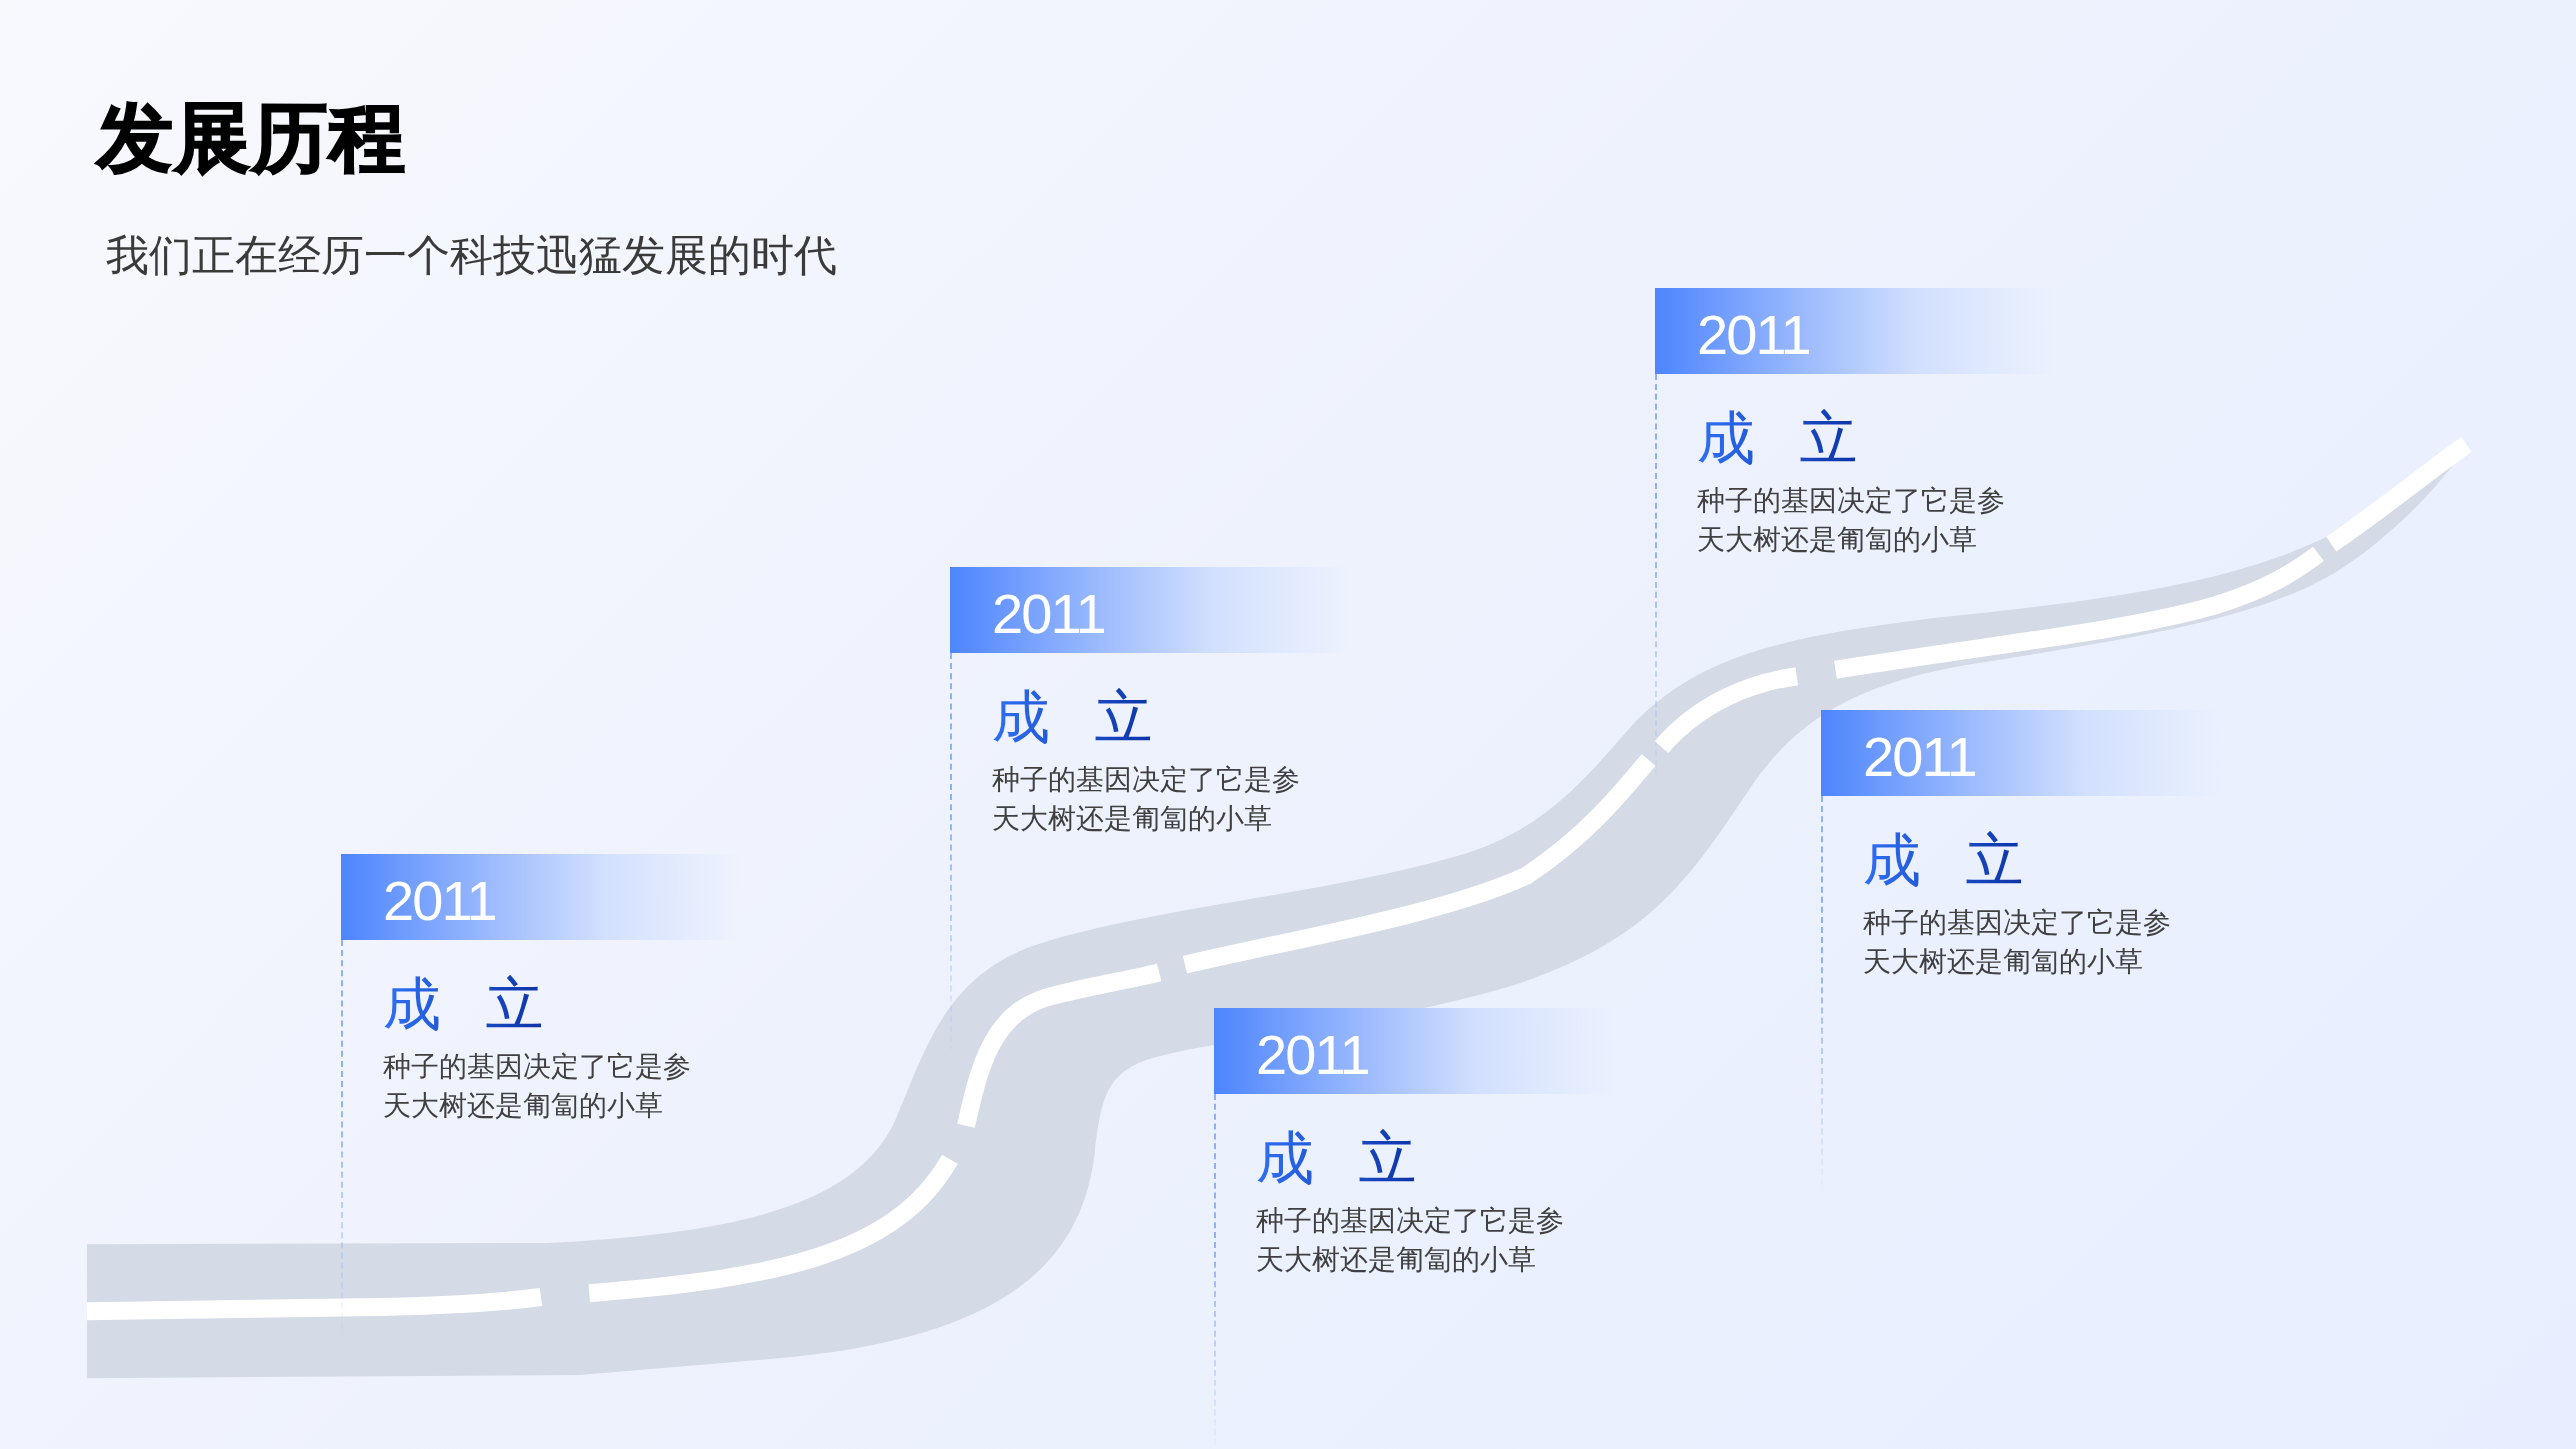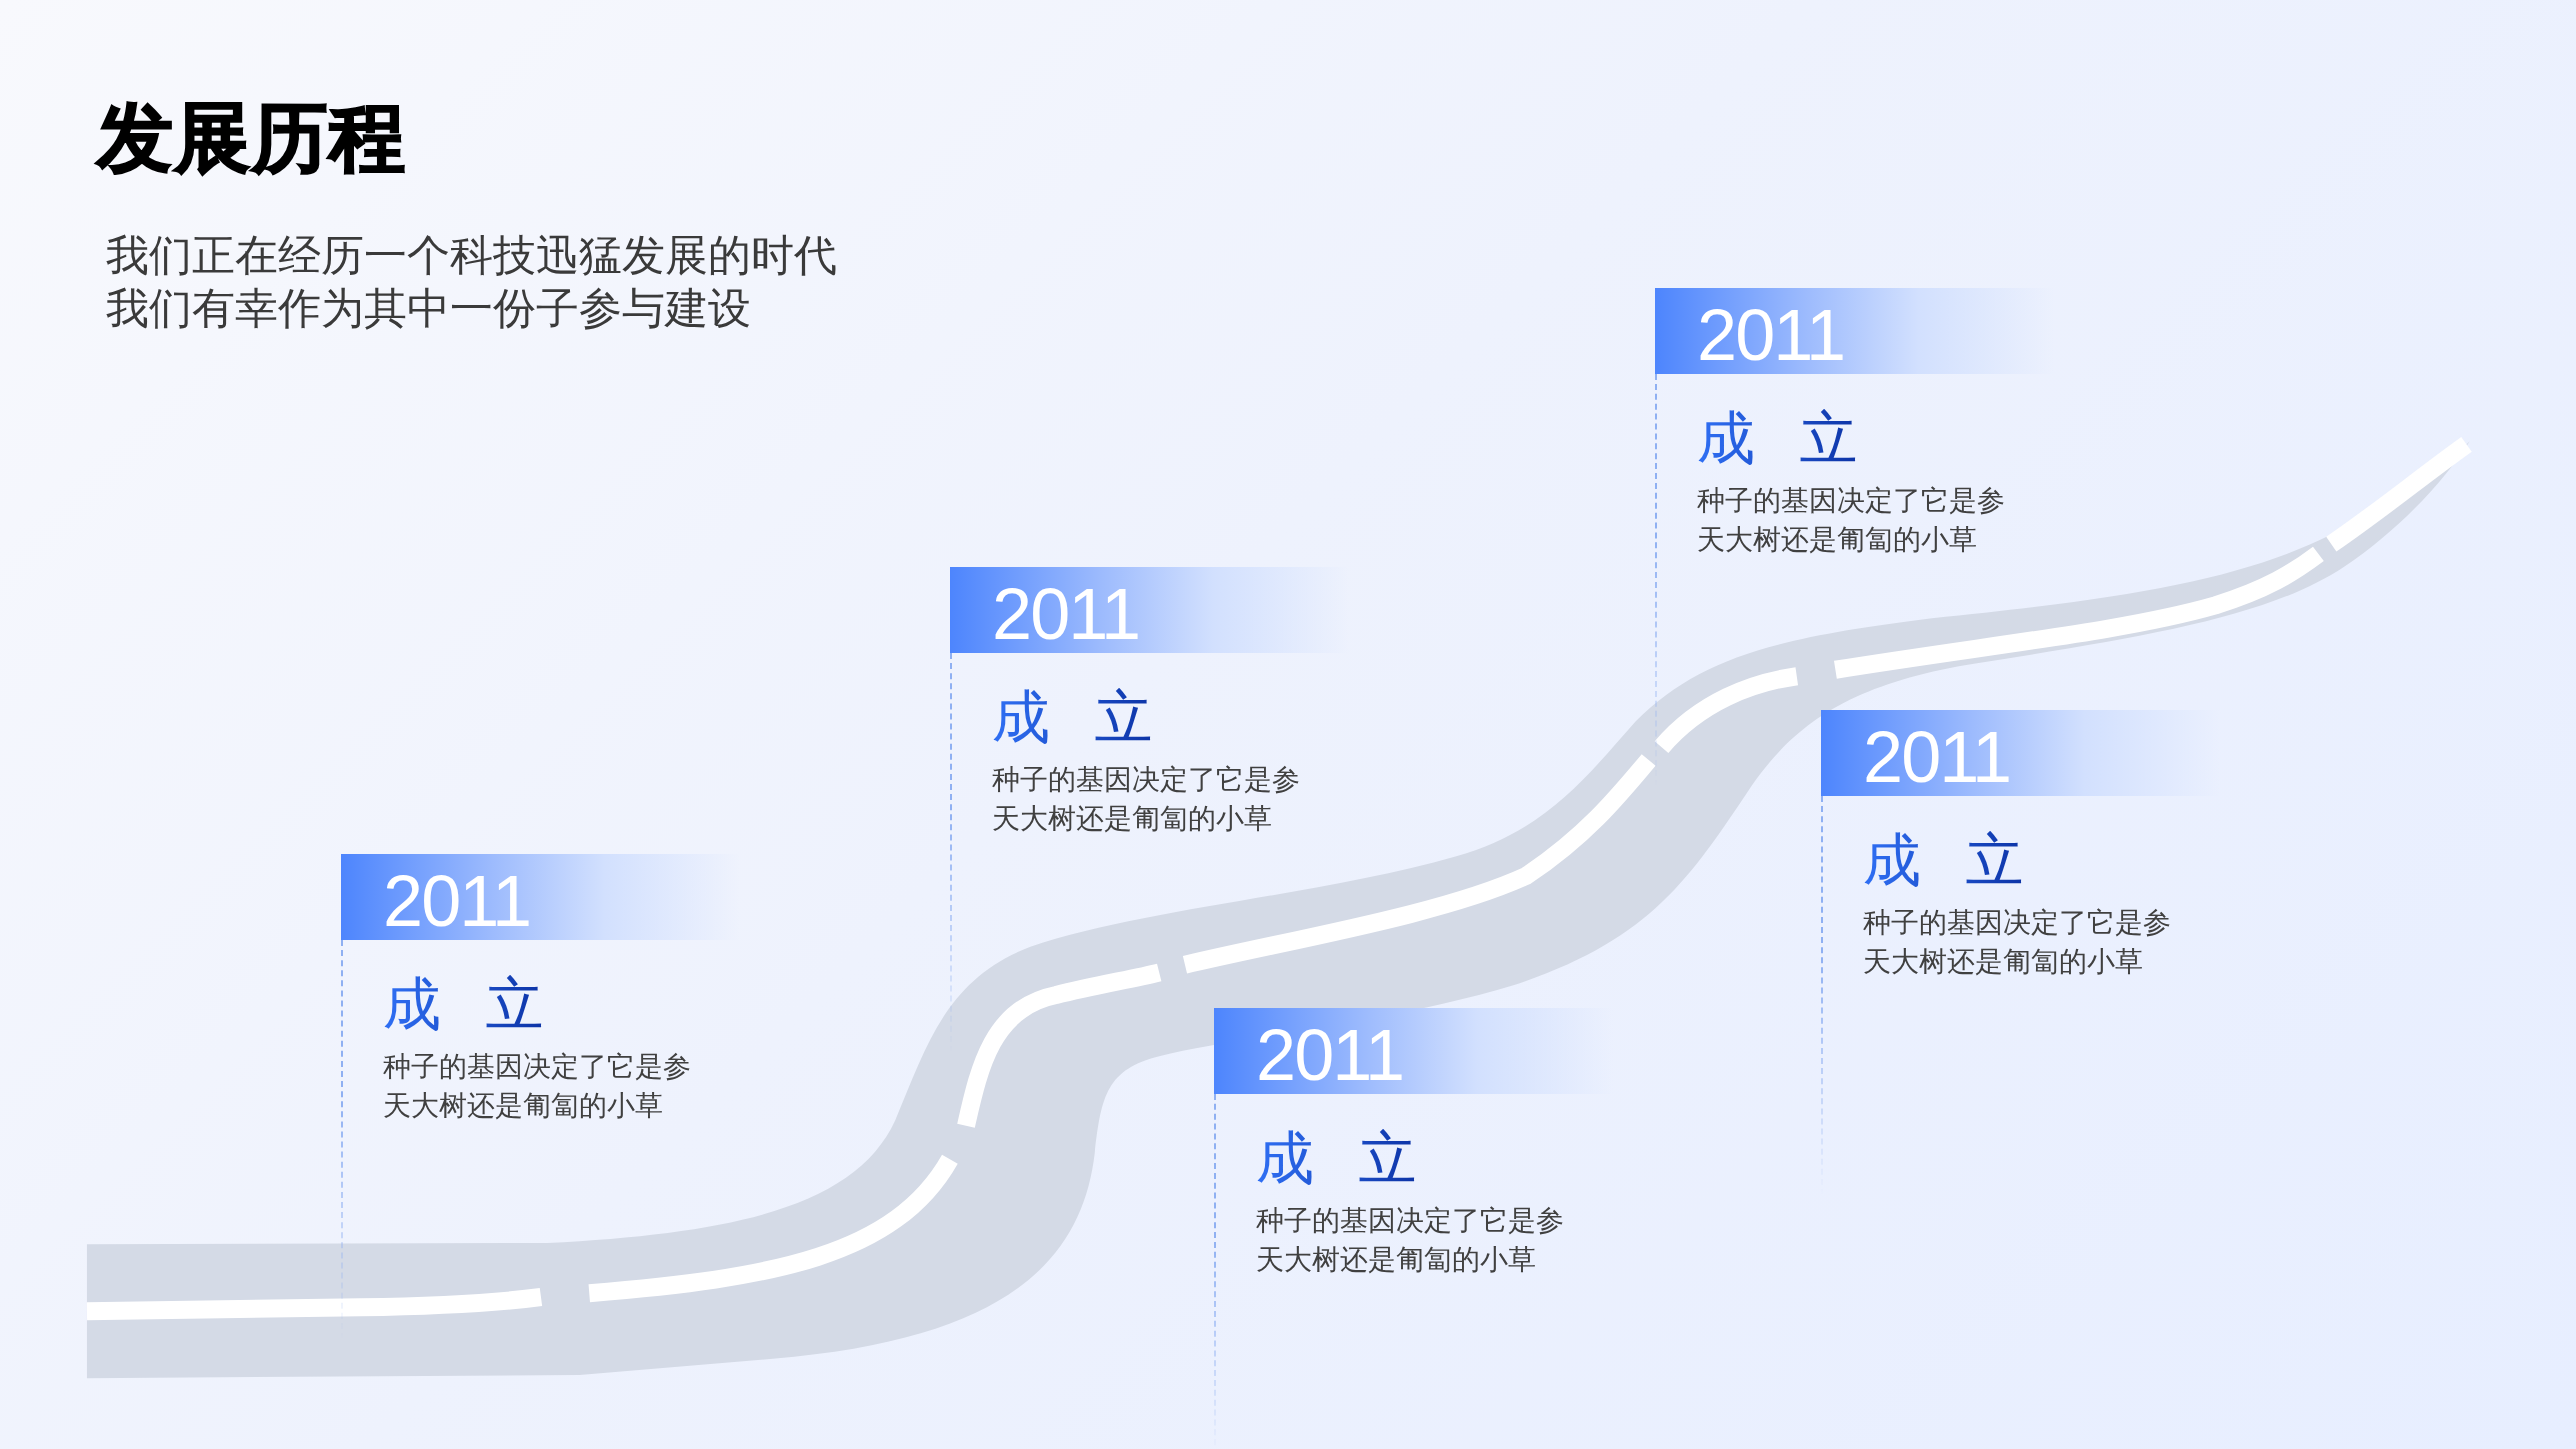--- a/index.html
+++ b/index.html
@@ -25,21 +25,21 @@
     border-left: 2.6px dashed #8fb0f2;
     -webkit-mask-image: linear-gradient(to bottom, #000 0%, #000 40%, transparent 100%);
             mask-image: linear-gradient(to bottom, #000 0%, #000 40%, transparent 100%);
   }
   .card .year-bar {
     position: relative; height: 86px; width: 399px;
     background: linear-gradient(90deg, #4d85fd 0%, #9dbbfd 38%, #d2e0fe 66%, rgba(233,239,255,0) 100%);
   }
   .card .year {
     position: absolute; left: 42px; top: 3.9px;
-    color: #ffffff; font-size: 72px; font-weight: 500; line-height: 86px; letter-spacing: -1.9px;
+    color: #ffffff; font-size: 56px; font-weight: 500; line-height: 86px; letter-spacing: -1.9px;
     font-family: "Liberation Sans", sans-serif;
   }
   .card .heading {
     margin-left: 42px; margin-top: 35px;
     font-size: 58px; font-weight: 500; letter-spacing: 13px; line-height: 58px;
     background: linear-gradient(90deg, #2f6ff4 0%, #0a2fa0 100%);
     -webkit-background-clip: text; background-clip: text; color: transparent;
     display: inline-block;
   }
   .card .desc { margin-left: 42px; margin-top: 14px; color: #404040; font-size: 28px; line-height: 39px; }
@@ -77,21 +77,20 @@
     <path d="M2580,1160 C2640,1090 2720,1060 2790,1050"></path>
     <path d="M2850,1040 C3100,1000 3300,980 3440,940 C3520,915 3560,890 3600,860"></path>
     <path d="M3620,845 C3700,790 3760,740 3830,690"></path>
   </g>
 </svg>
 
 <h1 class="page-title">发展历程</h1>
 
 <div class="subtitle">
   <div>我们正在经历一个科技迅猛发展的时代</div>
-  <div>我们有幸作为其中一份子参与建设</div>
 </div>
 
 <div class="card" style="left:341px; top:854px;">
   <div class="vline" style="height:399px;"></div>
   <div class="year-bar">
     <span class="year">2011</span>
   </div>
   <div class="heading">成 立</div>
   <div class="desc">
     <div>种子的基因决定了它是参</div>

